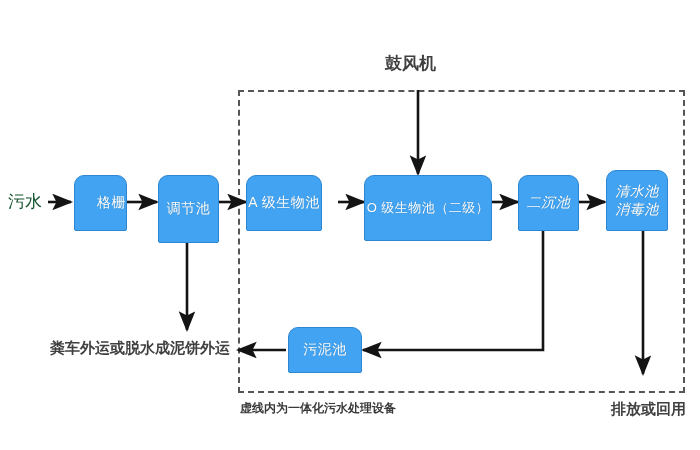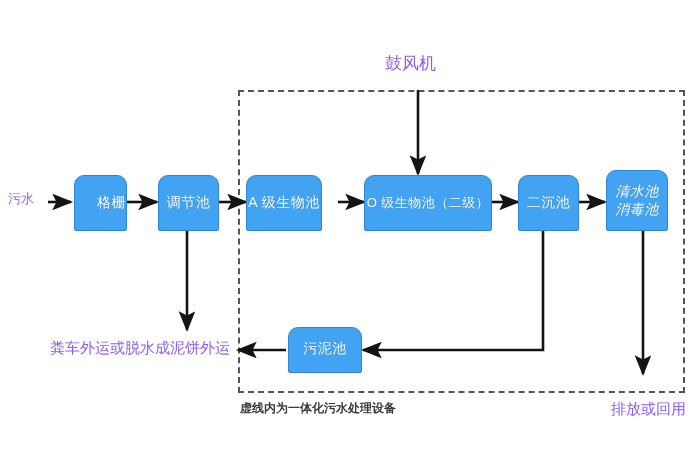--- a/index.html
+++ b/index.html
@@ -29,22 +29,22 @@
     letter-spacing:0.5px;
     text-shadow:0 0 1px rgba(0,0,0,.25);
   }
   .node.flat{border-radius:2px 10px 10px 2px;}
 
   .lbl{
     position:absolute;
     white-space:nowrap;
     font-size:15px;
   }
-  .lbl.black{color:#8b5cf6;font-size:13px;}
-  .lbl.blue{color:#8b5cf6;font-weight:normal;}
+  .lbl.black{color:#14532d;font-size:17px;}
+  .lbl.blue{color:#404040;font-weight:bold;}
   .lbl.note{color:#3a3a3a;font-size:12px;font-weight:bold;}
   .dashbox{
     position:absolute;
     border:2px dashed #555555;
     box-sizing:border-box;
     background:transparent;
   }
 </style>
 </head>
 <body>
@@ -82,42 +82,42 @@
       <line x1="286" y1="350" x2="238" y2="350"></line>
 
       <path d="M543,231 L543,350 L363,350"></path>
     </g>
   </svg>
 
   <div class="node" style="left:74px;top:175px;width:53px;height:56px;justify-content:flex-end;">
     <span>格栅</span>
   </div>
 
-  <div class="node" style="left:158px;top:175px;width:61px;height:56px;">
+  <div class="node" style="left:158px;top:175px;width:61px;height:68px;">
     <span>调节池</span>
   </div>
 
   <div class="node" style="left:246px;top:175px;width:76px;height:56px;">
     <span>A 级生物池</span>
   </div>
 
-  <div class="node" style="left:364px;top:175px;width:128px;height:56px;font-size:13px;">
+  <div class="node" style="left:364px;top:175px;width:128px;height:66px;font-size:13px;">
     <span>O 级生物池（二级）</span>
   </div>
 
-  <div class="node" style="left:518px;top:175px;width:61px;height:56px;">
+  <div class="node" style="left:518px;top:175px;width:61px;height:56px;font-style:italic;">
     <span>二沉池</span>
   </div>
 
   <div class="node" style="left:606px;top:170px;width:62px;height:61px;flex-direction:column;font-style:italic;">
     <span>清水池</span>
     <span>消毒池</span>
   </div>
 
-  <div class="node flat" style="left:288px;top:327px;width:74px;height:46px;border-radius:10px 10px 2px 2px;font-family:Liberation Mono, monospace;">
+  <div class="node flat" style="left:288px;top:327px;width:74px;height:46px;border-radius:10px 10px 2px 2px;">
     <span>污泥池</span>
   </div>
 
   <div class="lbl black" style="left:8px;top:190px;">污水</div>
 
   <div class="lbl blue" style="left:385px;top:52px;font-size:17px;">鼓风机</div>
 
   <div class="lbl blue" style="left:50px;top:339px;font-size:15px;">粪车外运或脱水成泥饼外运</div>
 
   <div class="lbl note" style="left:240px;top:400px;">虚线内为一体化污水处理设备</div>

